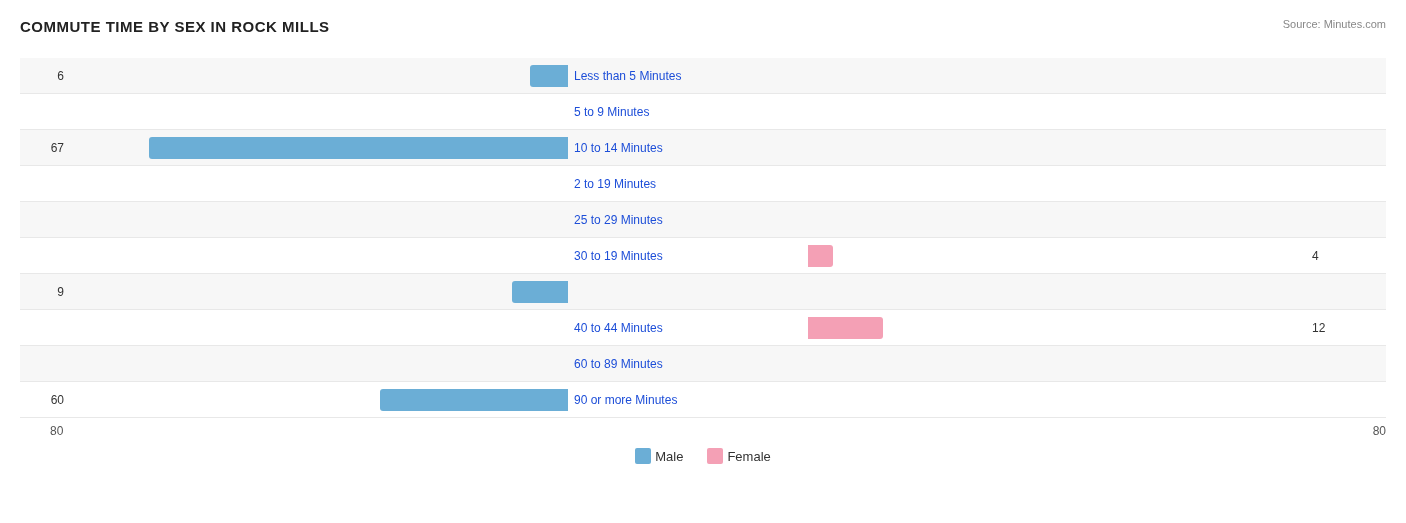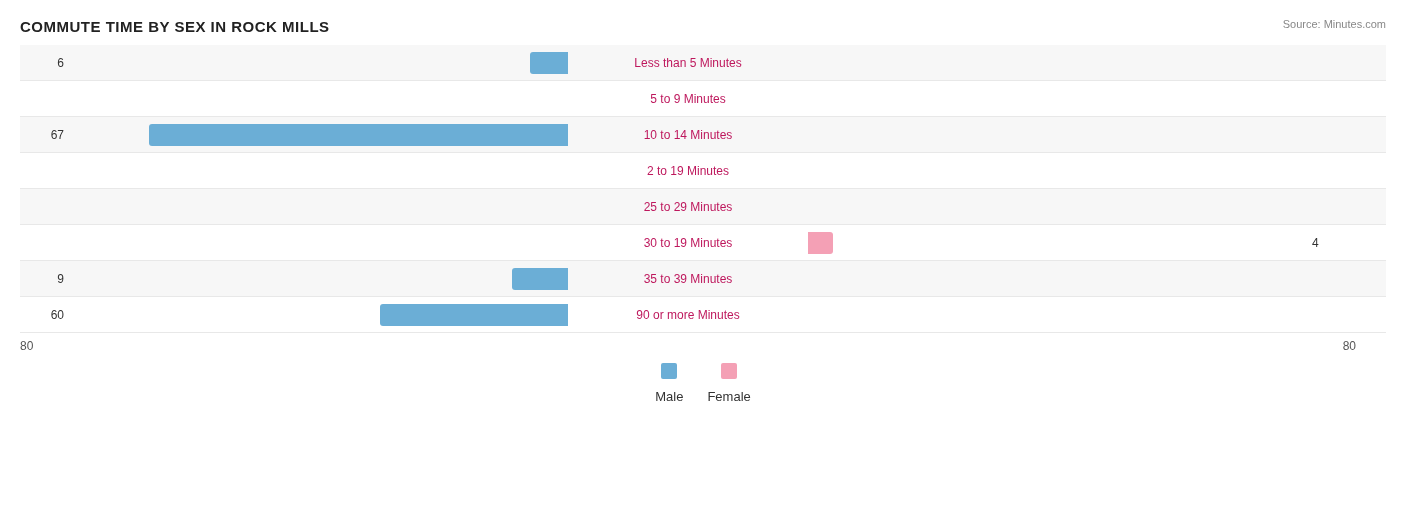--- a/index.html
+++ b/index.html
@@ -16,21 +16,21 @@
       padding: 18px 20px 40px 20px;
       position: relative;
     }
 
     .chart-title {
       font-size: 15px;
       font-weight: bold;
       color: #222;
       text-transform: uppercase;
       letter-spacing: 0.5px;
-      margin-bottom: 10px;
+      margin-bottom: 23px;
     }
 
     .source-text {
       position: absolute;
       top: 18px;
       right: 20px;
       font-size: 11px;
       color: #888;
     }
 
@@ -73,23 +73,23 @@
     }
 
     .left-bar {
       height: 22px;
       background: #6baed6;
       border-radius: 3px 0 0 3px;
     }
 
     .label-cell {
       width: 240px;
-      text-align: center;
-      font-size: 12px;
-      color: #be185d;
+      text-align: left;
+      font-size: 12px;
+      color: #1d4ed8;
       flex-shrink: 0;
       padding: 0 6px;
     }
 
     .right-bar-wrap {
       width: 500px;
       display: flex;
       justify-content: flex-start;
       align-items: center;
       flex-shrink: 0;
@@ -109,20 +109,21 @@
       padding-left: 4px;
       flex-shrink: 0;
     }
 
     
 
     .axis-row {
       display: flex;
       align-items: center;
       margin-top: 6px;
+      justify-content: flex-end;
     }
 
     .axis-left {
       width: 548px;
       display: flex;
       justify-content: flex-start;
       font-size: 12px;
       color: #555;
       padding-left: 0;
     }
@@ -143,24 +144,23 @@
       display: flex;
       justify-content: center;
       align-items: center;
       gap: 24px;
       margin-top: 10px;
     }
 
     .legend-item {
       display: flex;
       align-items: center;
-      gap: 10px;
+      gap: 4px;
       font-size: 13px;
       color: #333;
-      flex-direction: column;
     }
 
     .legend-box {
       width: 16px;
       height: 16px;
       border-radius: 2px;
     }
   </style>
 </head>
 <body>
@@ -235,21 +235,42 @@
       <div class="right-bar-wrap">
         <div class="right-bar" style="width:25px; background:#f4a0b5;"></div>
       </div>
       <div class="right-val">4</div>
     </div>
       <div class="bar-row">
       <div class="left-val">9</div>
       <div class="left-bar-wrap">
         <div class="left-bar" style="width:56px; background:#6baed6;"></div>
       </div>
-      <div class="label-cell">35 to 39 Minutes</div>
+      <div class="right-bar-wrap">
+        <div class="right-bar" style="width:0px; background:#f4a0b5;"></div>
+      </div>
+      <div class="right-val"></div>
+    </div>
+      <div class="bar-row">
+      <div class="left-val"></div>
+      <div class="left-bar-wrap">
+        <div class="left-bar" style="width:0px; background:#6baed6;"></div>
+      </div>
+      <div class="label-cell">40 to 44 Minutes</div>
+      <div class="right-bar-wrap">
+        <div class="right-bar" style="width:75px; background:#f4a0b5;"></div>
+      </div>
+      <div class="right-val">12</div>
+    </div>
+      <div class="bar-row">
+      <div class="left-val"></div>
+      <div class="left-bar-wrap">
+        <div class="left-bar" style="width:0px; background:#6baed6;"></div>
+      </div>
+      <div class="label-cell">60 to 89 Minutes</div>
       <div class="right-bar-wrap">
         <div class="right-bar" style="width:0px; background:#f4a0b5;"></div>
       </div>
       <div class="right-val"></div>
     </div>
       <div class="bar-row">
       <div class="left-val">60</div>
       <div class="left-bar-wrap">
         <div class="left-bar" style="width:188px; background:#6baed6;"></div>
       </div>

